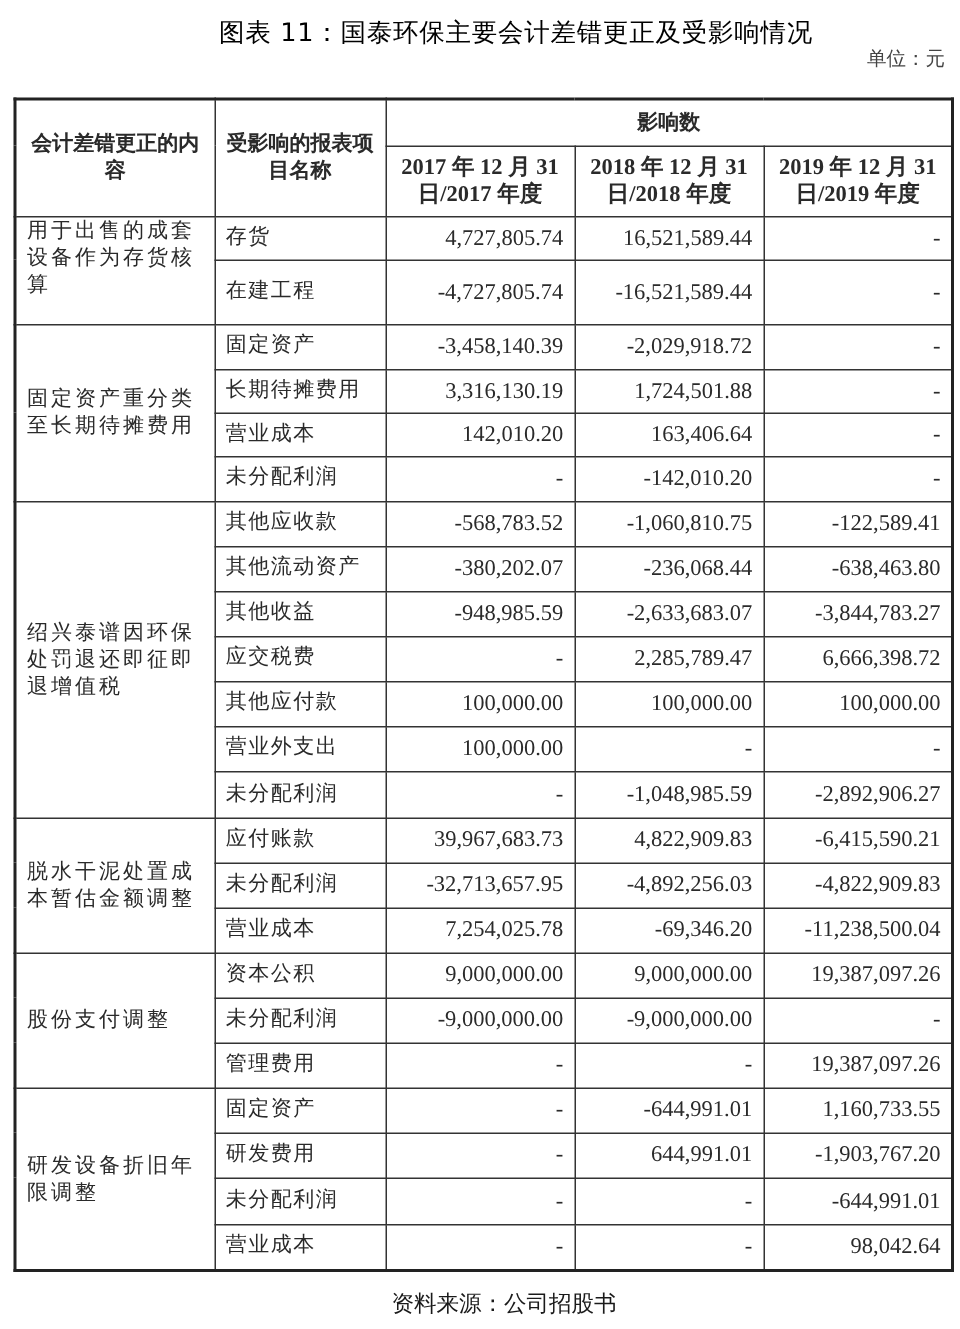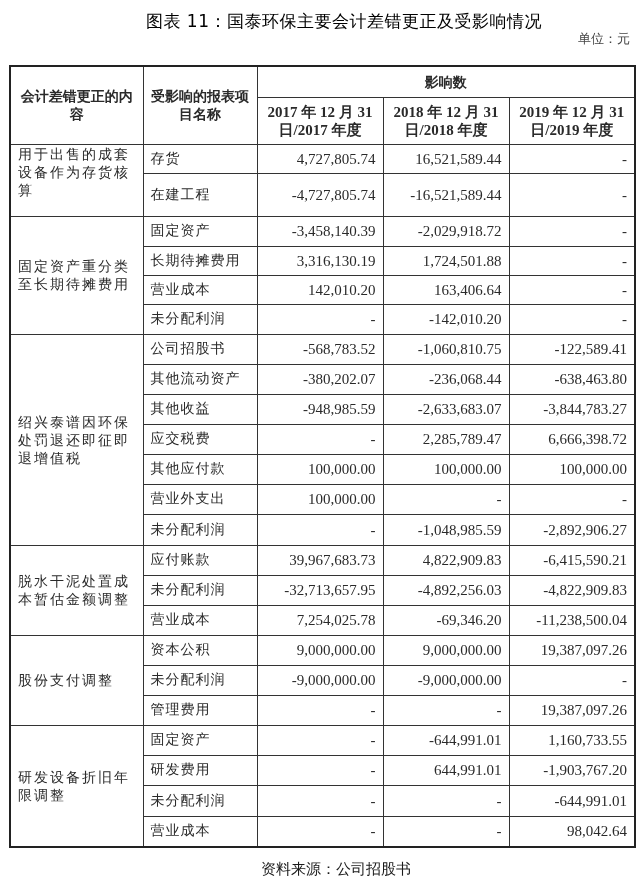--- a/index.html
+++ b/index.html
@@ -97,21 +97,21 @@
         <td class="num">-</td>
       </tr>
       <tr style="height: 30px;">
         <td class="item">未分配利润</td>
         <td class="num">-</td>
         <td class="num">-142,010.20</td>
         <td class="num">-</td>
       </tr>
       <tr style="height: 30px;">
         <td rowspan="7" class="group">绍兴泰谱因环保处罚退还即征即退增值税</td>
-        <td class="item">公司招股书</td>
+        <td class="item">其他应收款</td>
         <td class="num">-568,783.52</td>
         <td class="num">-1,060,810.75</td>
         <td class="num">-122,589.41</td>
       </tr>
       <tr style="height: 30px;">
         <td class="item">其他流动资产</td>
         <td class="num">-380,202.07</td>
         <td class="num">-236,068.44</td>
         <td class="num">-638,463.80</td>
       </tr>

